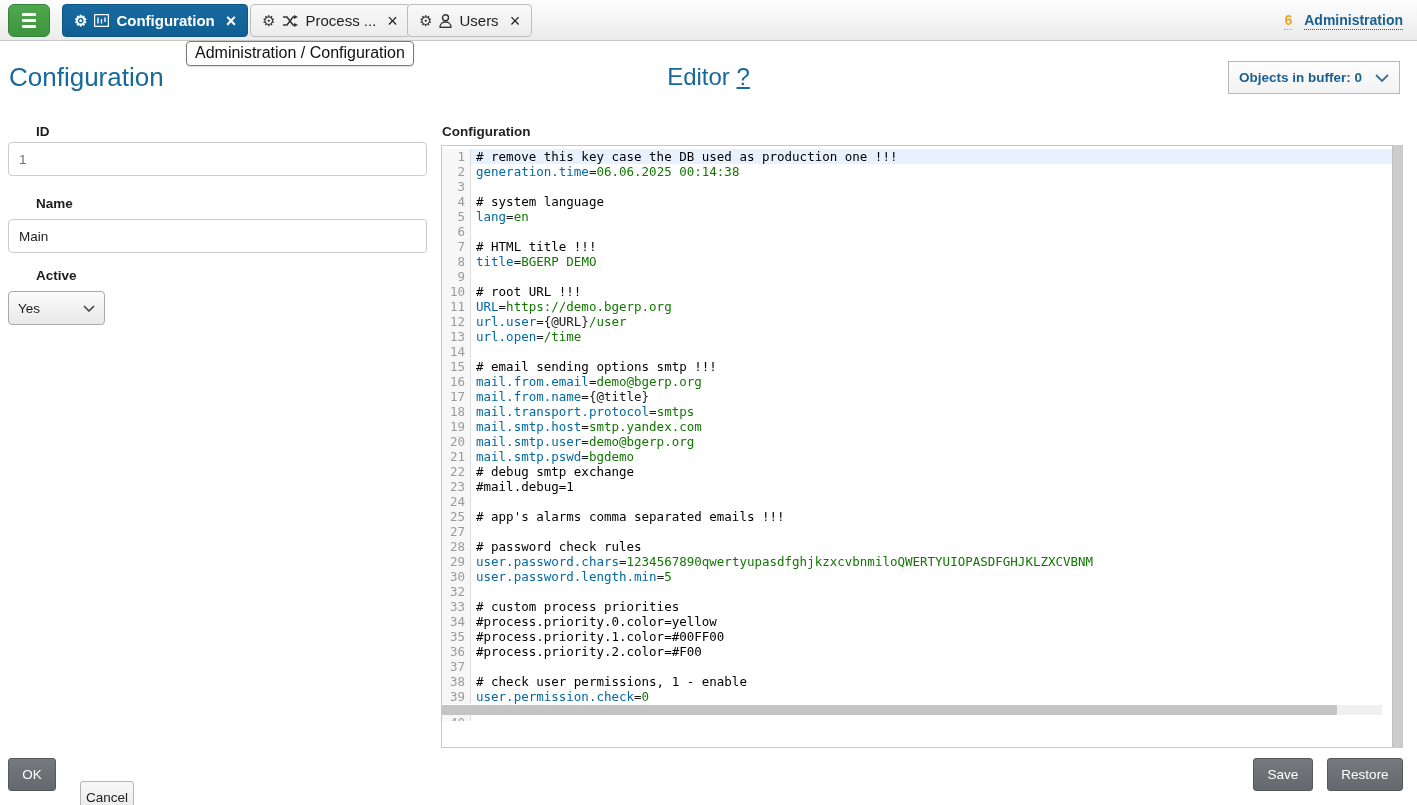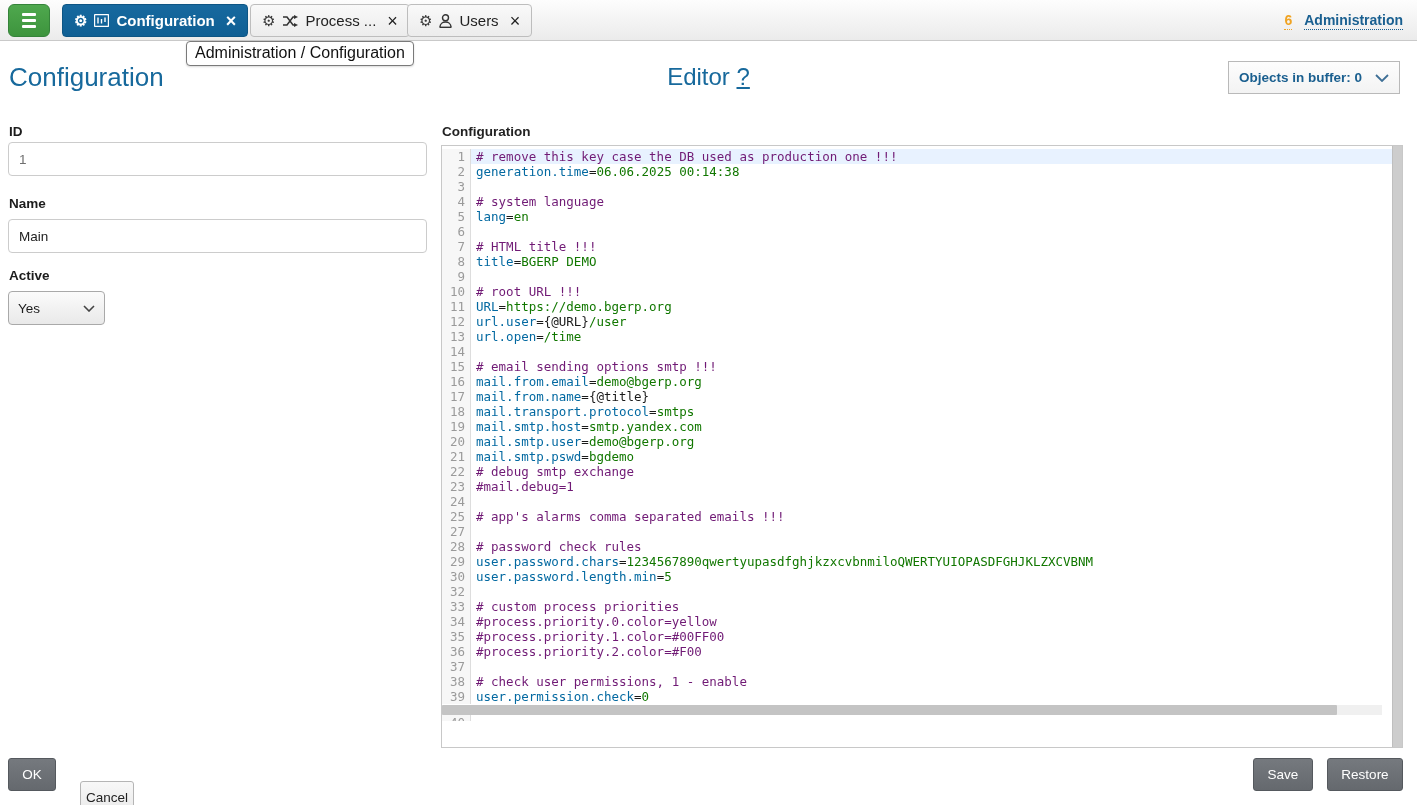--- a/index.html
+++ b/index.html
@@ -70,21 +70,21 @@
   .buffer-dd {
     position:absolute; right:17px; top:61px; width:172px; height:33px;
     background:linear-gradient(#fdfdfd,#f3f3f3); border:1px solid #b9b9b9; border-radius:0;
     display:flex; align-items:center; justify-content:space-between;
     padding:0 10px; cursor:pointer;
   }
   .buffer-dd .lbl { font-size:13.5px; font-weight:bold; color:#1a5f8f; }
 
   
   .form-col { position:absolute; left:8px; top:118px; width:419px; }
-  .f-label { font-size:13.5px; font-weight:bold; color:#1c1c1c; }
+  .f-label { font-size:13.5px; font-weight:bold; color:#1c1c1c;margin-left:27px; }
   .f-input {
     width:419px; height:34px; border:1px solid #ccc; border-radius:4px;
     font-family:"Liberation Sans", sans-serif; font-size:13.5px;
     padding:0 10px; background:#fff; color:#222; outline:none;
   }
   .f-input.readonly { color:#6f6f6f; }
   .lab-id   { position:absolute; left:1px; top:6px; }
   .inp-id   { position:absolute; left:0; top:24px; }
   .lab-name { position:absolute; left:1px; top:78px; }
   .inp-name { position:absolute; left:0; top:101px; }
@@ -108,21 +108,21 @@
   }
   .cm-content { position:absolute; left:0; top:0; right:10px; padding-top:3px;
     font-family:"DejaVu Sans Mono","Liberation Mono",monospace; font-size:12.5px; line-height:15px; }
   .cm-row { display:flex; height:15px; }
   .cm-row .ln {
     width:29px; flex:0 0 29px; text-align:right; padding-right:5px;
     color:#9a9a9a; background:#f7f7f7; border-right:1px solid #ddd;
   }
   .cm-row .cd { flex:1; padding-left:5px; white-space:pre; color:#1a1a1a; }
   .cm-row.active .cd { background:#e8f2ff; }
-  .tk-c { color:#701a75; }
+  .tk-c { color:#000000; }
   .tk-k { color:#0369a1;text-align:right; }
   .tk-v { color:#117700; }
   .tk-p { color:#1a1a1a; }
   .hscroll {
     margin:1px 10px 0 0; height:10px; background:#f0f0f0; position:relative; cursor:pointer;
   }
   .hscroll .thumb {
     position:absolute; left:0; top:0; bottom:0; width:calc(100% - 45px);
     background:#c4c4c4; border-radius:1px;
   }

